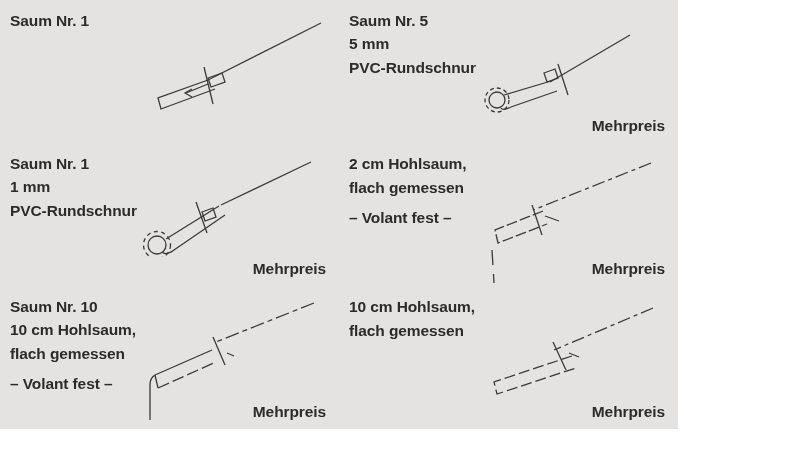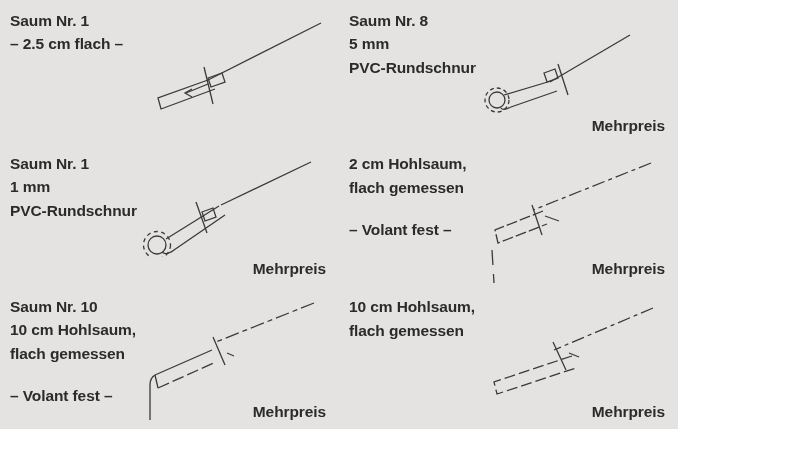--- a/index.html
+++ b/index.html
@@ -10,55 +10,54 @@
   }
   .canvas{
     position:relative;width:678px;height:429px;
     background:#e4e3e1;color:#2b2b2b;overflow:hidden;
   }
   .panel{position:absolute;width:339px;height:143px;}
   .panel-text{position:absolute;left:10px;top:9px;max-width:200px;}
   .title{font-weight:700;font-size:15.5px;line-height:23px;letter-spacing:-0.1px;}
   .line{font-weight:700;font-size:15.5px;line-height:24px;letter-spacing:-0.1px;}
   .note{font-weight:700;font-size:15.5px;line-height:24px;letter-spacing:-0.1px;}
-  .line + .note{margin-top:18px;}
+  .line + .note{margin-top:6px;}
   .price{
     position:absolute;right:13px;bottom:8px;
     font-weight:700;font-size:15.5px;letter-spacing:-0.1px;margin-top:16px;
   }
   .drawing{position:absolute;}
   .drawing path,.drawing circle{
     stroke:#3a3a3a;stroke-width:1.3;fill:none;stroke-linecap:butt;
   }
 </style>
 </head>
 <body>
 
 <div class="canvas">
 
   <section class="panel" style="left:0;top:0">
     <div class="panel-text">
       <div class="title">Saum Nr. 1</div>
 
-      <div class="note">– 2.5 cm flach –</div>
     </div>
     <svg class="drawing" style="left:138px;top:12px" width="190" height="110" viewBox="0 0 190 110">
       <path d="M183,11 L70,68"></path>
       <path d="M70,68 L20,86 L23,97 L77,77"></path>
       <path d="M70,66 L84,61 L87,70 L73,75 Z"></path>
       <path d="M48,81 L70,72"></path>
       <path d="M54,77 L47,81 L54,85"></path>
       <path d="M66,55 L75,92"></path>
     </svg>
 
   </section>
 
   <section class="panel" style="left:339px;top:0">
     <div class="panel-text">
-      <div class="title">Saum Nr. 8</div>
+      <div class="title">Saum Nr. 5</div>
       <div class="line">5 mm</div>
       <div class="line">PVC-Rundschnur</div>
 
     </div>
     <svg class="drawing" style="left:105px;top:20px" width="215" height="105" viewBox="0 0 215 105">
       <path d="M186,15 L106,62"></path>
       <path d="M114,44 L124,75"></path>
       <path d="M100,53 L111,49 L114,58 L103,62 Z"></path>
       <path d="M107,61 L60,75"></path>
       <path d="M113,71 L67,87 Q59,91 57,88"></path>

